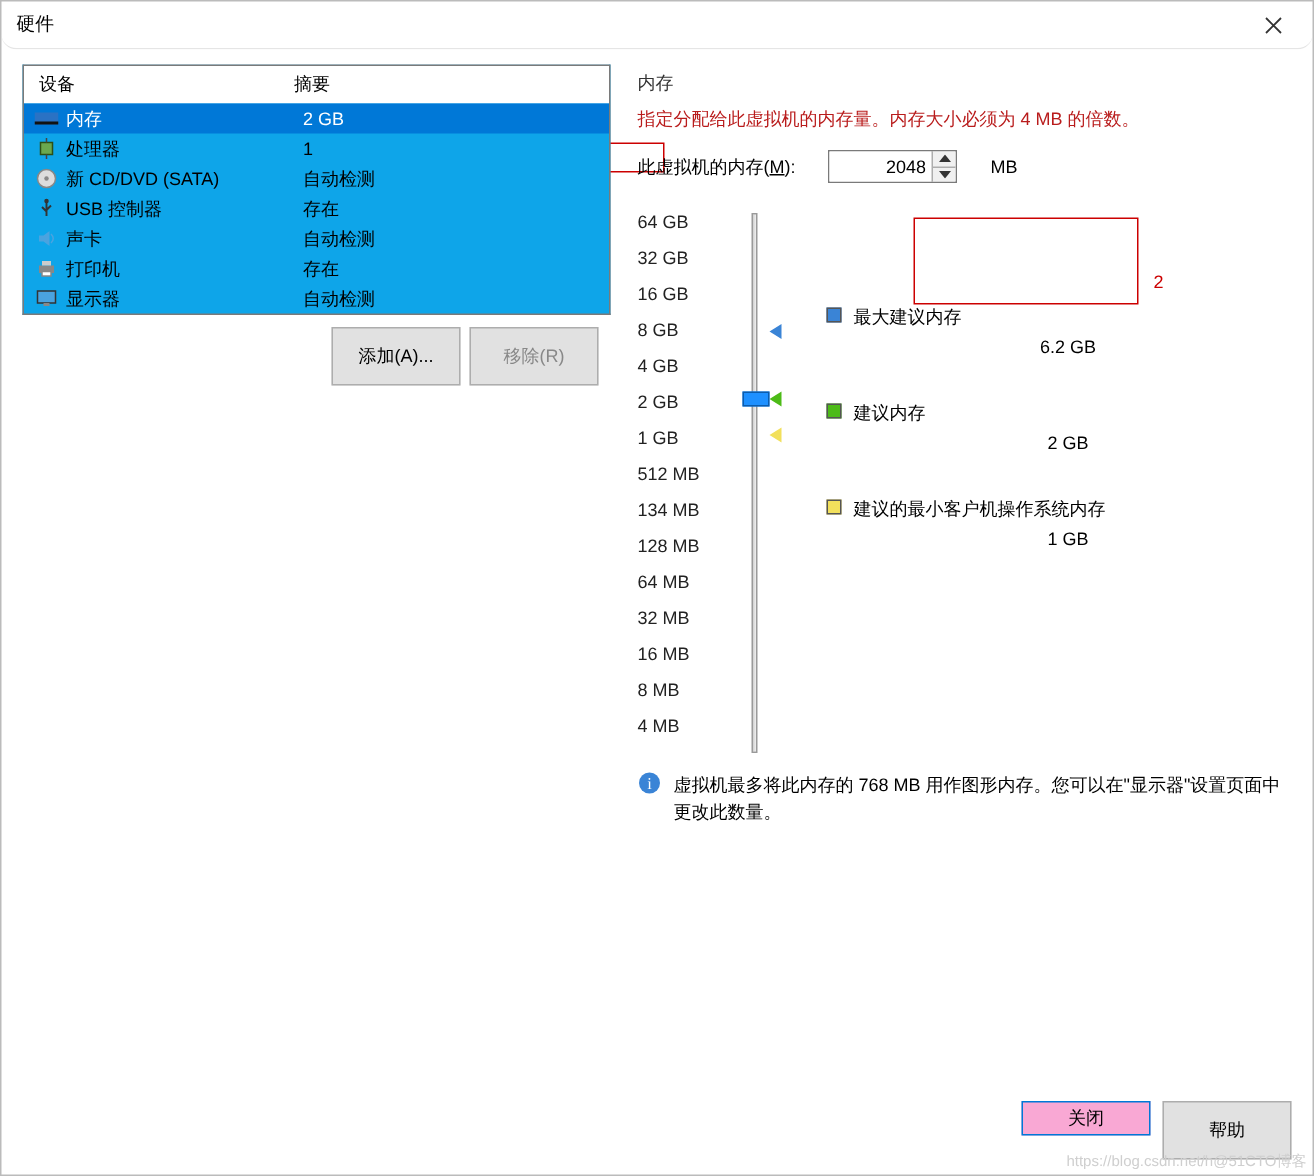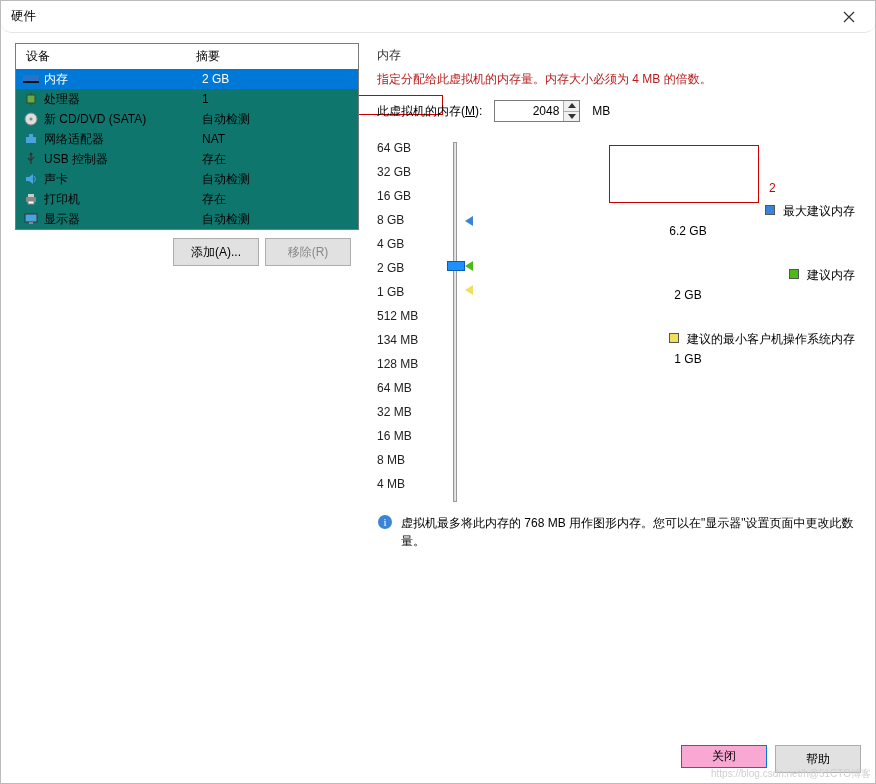--- a/index.html
+++ b/index.html
@@ -29,23 +29,23 @@
   }
   .outer-area {
     padding: 10px 14px 0 14px;
   }
   .columns {
     display: flex;
     gap: 12px;
     position: relative;
   }
   .left-pane {
-    width: 344px;
+    width: 392px;
     border: 1px solid #7a7a7a;
-    background: #0f766e;
+    background: #0ea5e9;
     border-top: none;
     position: relative;
   }
   .dev-header {
     display: flex;
     border-top: 1px solid #7a7a7a;
     background: #fff;
     font-size: 12px;
     padding: 4px 0 4px 0;
   }
@@ -84,21 +84,21 @@
     pointer-events: none;
   }
   .left-buttons {
     display: flex;
     gap: 6px;
     margin-top: 8px;
     justify-content: flex-end;
     padding-right: 8px;
   }
   button.std {
-    height: 28px;
+    height: 39px;
     min-width: 86px;
     background: #e1e1e1;
     border: 1px solid #adadad;
     font-family: inherit;
     font-size: 12px;
     color: #000;
   }
   button.std:disabled { color: #888; }
   button.primary {
     height: 23px;
@@ -120,21 +120,21 @@
   }
   .desc {
     font-size: 12px;
     color: #b91c1c;
     line-height: 1.5;
     margin-bottom: 12px;
   }
   .mem-line {
     display: flex;
     align-items: center;
-    gap: 12px;
+    gap: 22px;
     margin-bottom: 10px;
   }
   .mem-line label .u { text-decoration: underline; }
   .spin-wrap {
     display: flex;
     align-items: stretch;
     border: 1px solid #7a7a7a;
     height: 22px;
     background: #fff;
   }
@@ -214,21 +214,20 @@
   .legend {
     flex: 1;
     padding-left: 30px;
     font-size: 12px;
     color: #000;
   }
   .legend .item {
     display: flex;
     gap: 8px;
     margin-bottom: 4px;
-    justify-content: flex-end;
   }
   .legend .sq {
     width: 10px; height: 10px;
     margin-top: 3px;
     border: 1px solid #555;
   }
   .legend .txt { max-width: 180px; line-height: 1.5; }
   .legend .sub { padding-left: 18px; margin-bottom: 10px; text-align: center;}
   .info-row {
     display: flex;
@@ -307,30 +306,20 @@
             </div>
             <div class="dev-row">
               <span class="ic">
                 <svg width="14" height="14">
                   <circle cx="7" cy="7" r="6" fill="#ddd" stroke="#888"></circle>
                   <circle cx="7" cy="7" r="1.5" fill="#888"></circle>
                 </svg>
               </span>
               <span class="nm">新 CD/DVD (SATA)</span>
               <span class="sm">自动检测</span>
-            </div>
-            <div class="dev-row">
-              <span class="ic">
-                <svg width="14" height="14">
-                  <rect x="2" y="5" width="10" height="6" fill="#4aa3df"></rect>
-                  <rect x="5" y="2" width="4" height="3" fill="#4aa3df"></rect>
-                </svg>
-              </span>
-              <span class="nm">网络适配器</span>
-              <span class="sm">NAT</span>
             </div>
             <div class="dev-row">
               <span class="ic">
                 <svg width="14" height="14">
                   <path d="M7 2 L7 12 M4 6 L7 9 M10 5 L7 8" stroke="#333" stroke-width="1.3" fill="none"></path>
                   <circle cx="7" cy="2" r="1.5" fill="#333"></circle>
                 </svg>
               </span>
               <span class="nm">USB 控制器</span>
               <span class="sm">存在</span>

